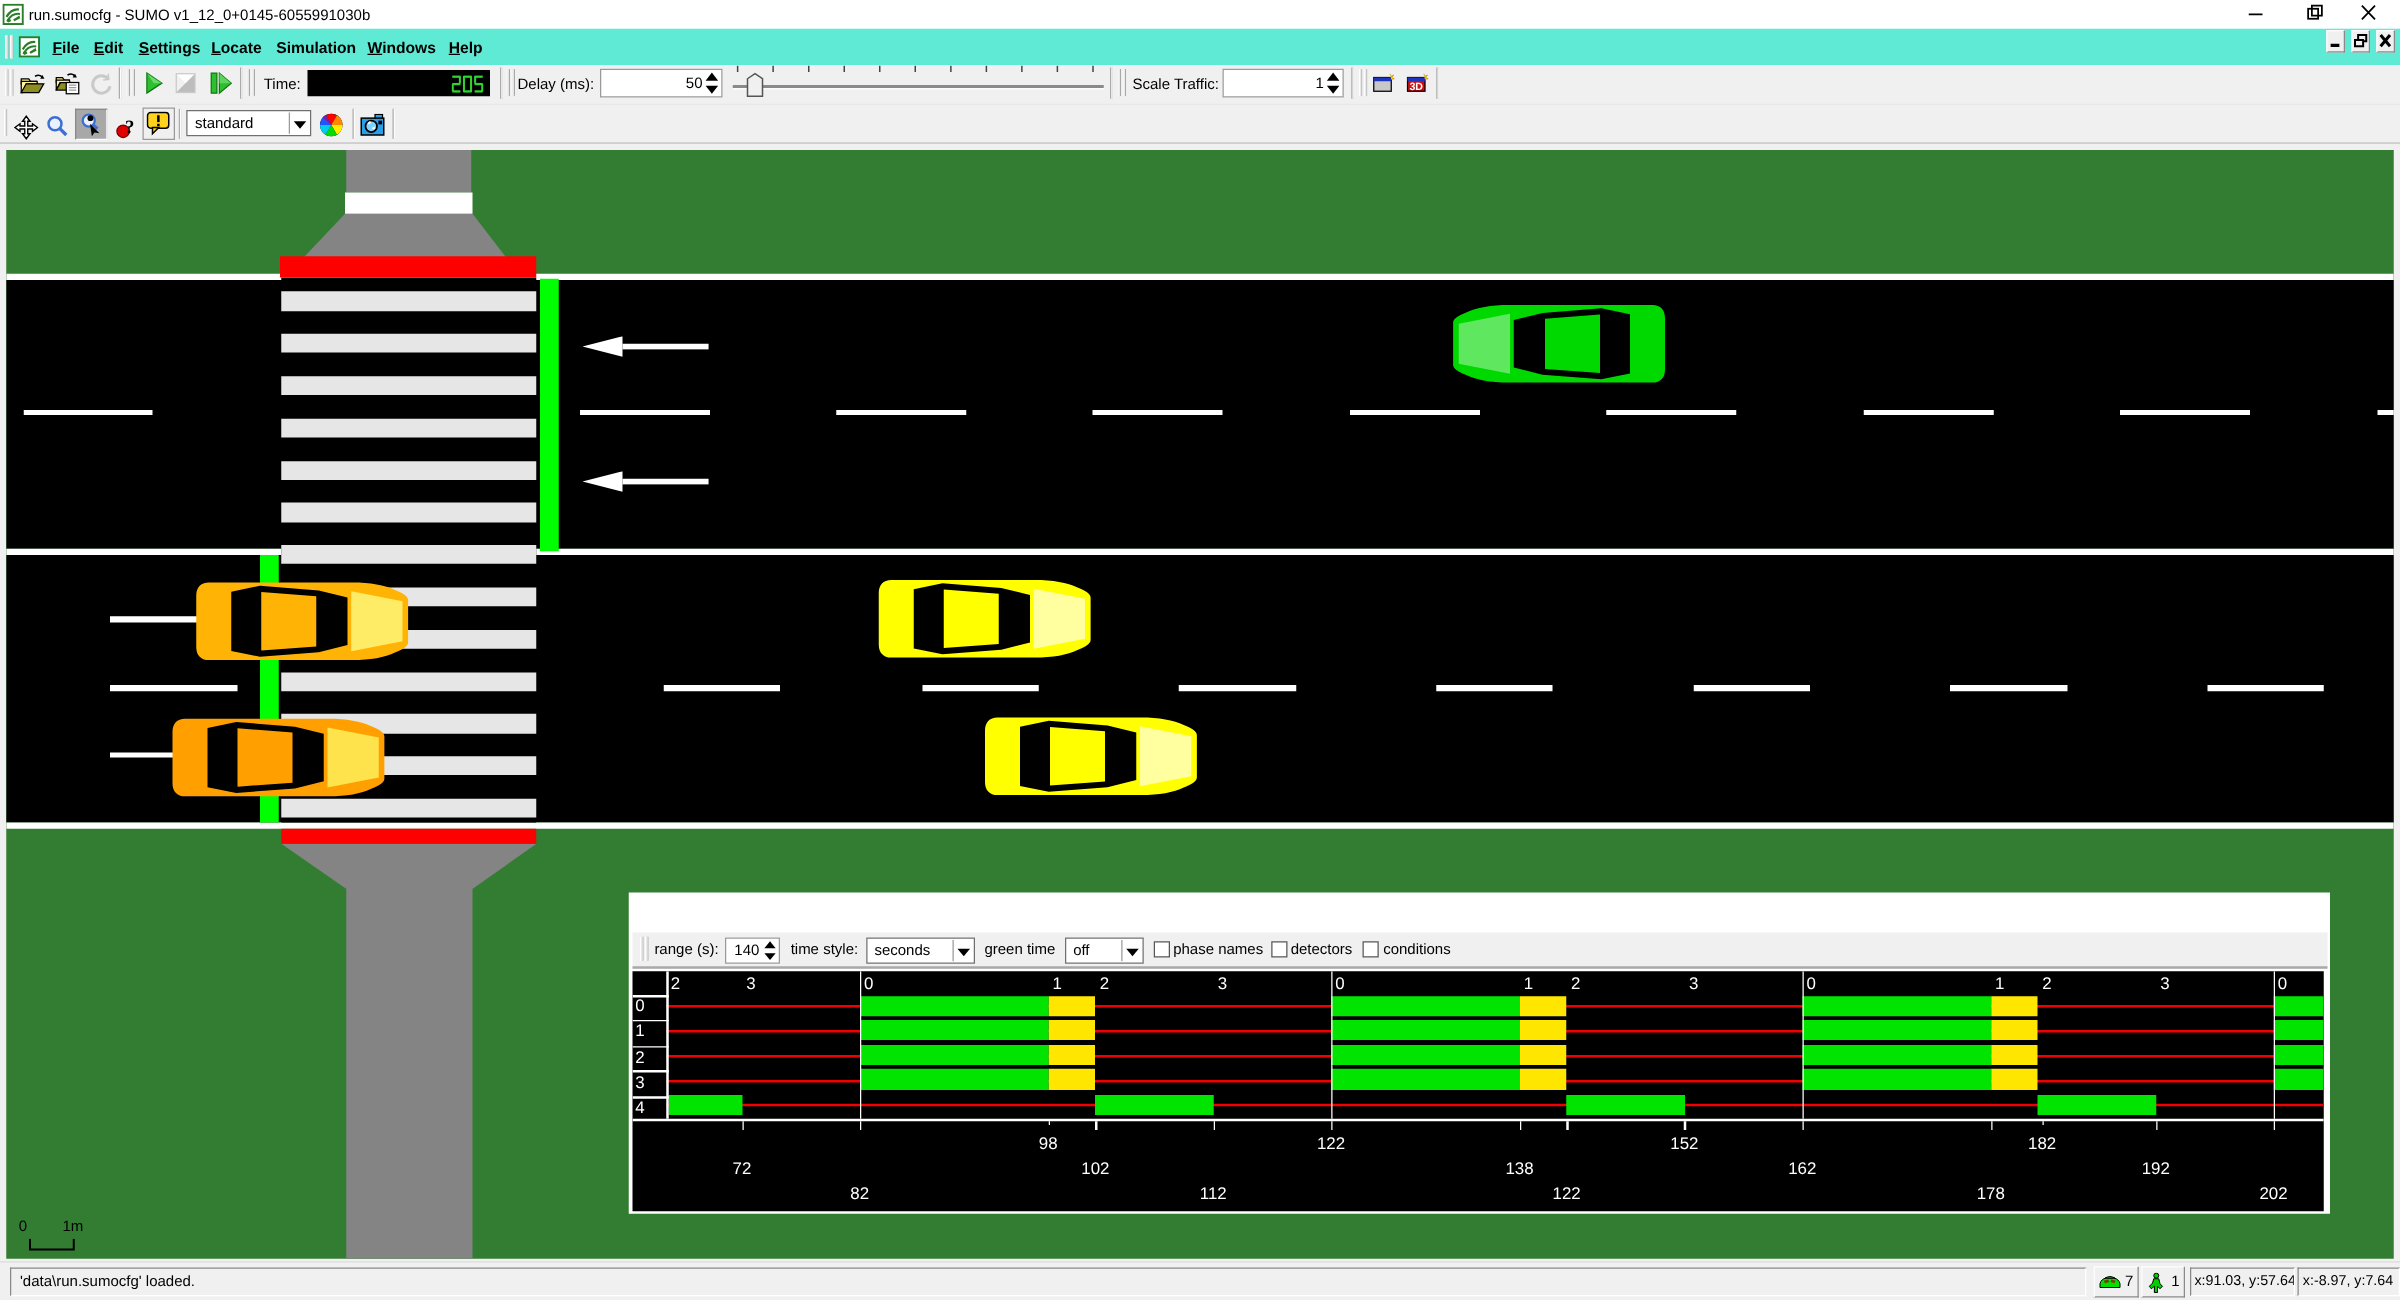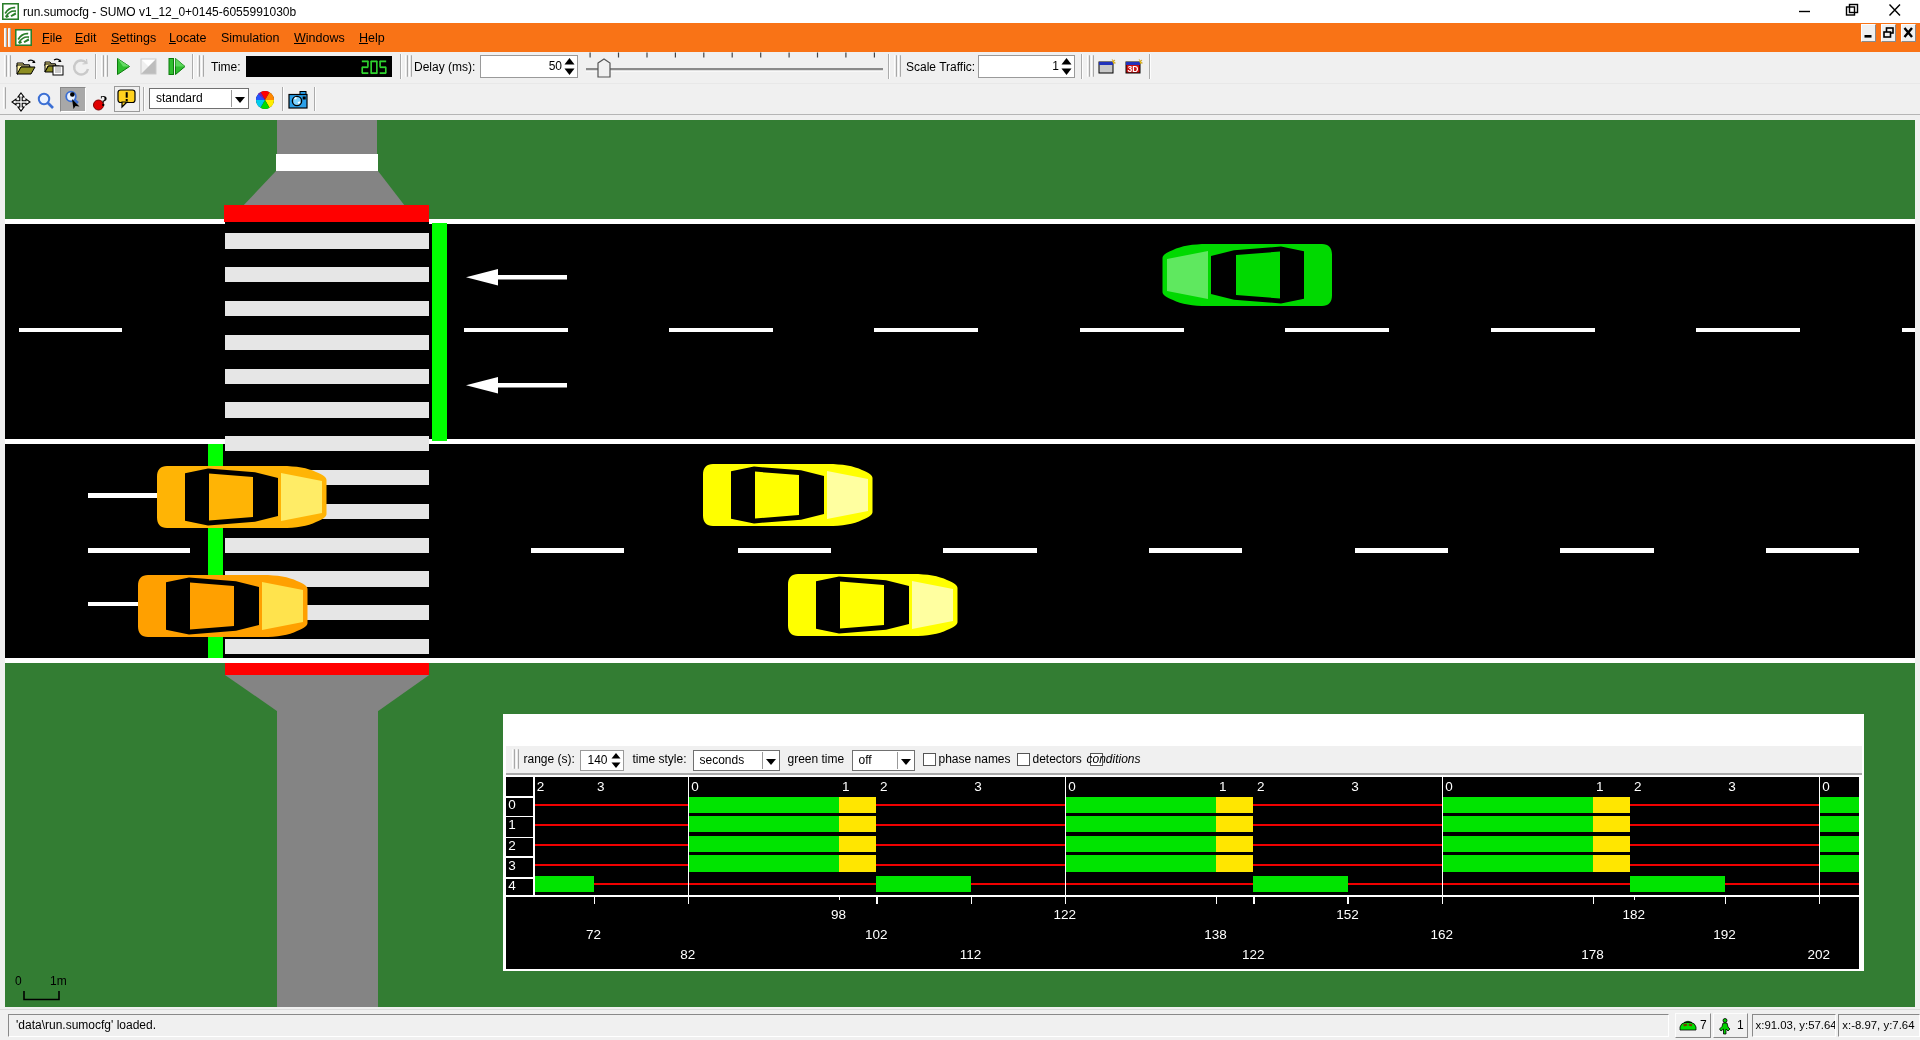--- a/index.html
+++ b/index.html
@@ -2,21 +2,21 @@
 <html><head>
 <meta charset="utf-8">
 <style>
 * { margin:0; padding:0; box-sizing:border-box; }
 html,body { width:1920px; height:1040px; overflow:hidden; }
 body { font-family:"Liberation Sans", sans-serif; font-size:12px; color:#000; background:#f0f0f0; }
 #app { position:relative; width:1920px; height:1040px; }
 .abs { position:absolute; }
 
 #titlebar { left:0; top:0; width:1920px; height:23px; background:#ffffff; }
-#menubar { left:0; top:23px; width:1920px; height:29px; background:#f97316; }
+#menubar { left:0; top:23px; width:1920px; height:29px; background:#5eead4;font-weight:bold; }
 #toolbar1 { left:0; top:52px; width:1920px; height:32px; background:#f0f0f0; border-bottom:1px solid #e8e8e8; }
 #toolbar2 { left:0; top:84px; width:1920px; height:31px; background:#f0f0f0; border-bottom:1px solid #b5b5b5; }
 #canvasframe { left:0; top:115px; width:1920px; height:894px; background:#f0f0f0; }
 #scene { left:5px; top:5px; width:1910px; height:887px; background:#337d33; overflow:hidden; }
 #statusbar { left:0; top:1009px; width:1920px; height:31px; background:#f0f0f0; border-top:1px solid #dcdcdc; }
 .menuitem { position:absolute; top:8px; font-size:12.5px; }
 .grip { position:absolute; width:3px; background:#e9e9e9; border-left:1px solid #fdfdfd; border-right:1px solid #a8a8a8; border-radius:1px; }
 .vsep { position:absolute; width:2px; background:#ababab; border-right:1px solid #fdfdfd; }
 .lbl { position:absolute; font-size:12px; white-space:pre; }
 .spin { position:absolute; background:#fff; border:1px solid #9a9a9a; }
@@ -431,21 +431,21 @@
       <div class="lbl" style="left:282px;top:6px;">green time</div>
       <div class="combo" style="left:346px;width:63px;">
         <div style="position:absolute;left:6px;top:2.5px;">off</div>
         <div class="arrowbox"></div>
       </div>
       <div class="cb" style="left:417px;"></div>
       <div class="lbl" style="left:433px;top:6px;">phase names</div>
       <div class="cb" style="left:511px;"></div>
       <div class="lbl" style="left:527px;top:6px;">detectors</div>
       <div class="cb" style="left:584px;"></div>
-      <div class="lbl" style="left:581px;top:6px;font-style:italic;">conditions</div>
+      <div class="lbl" style="left:601px;top:6px;">conditions</div>
     </div>
     <div id="trk-chart">
 
       <div class="trk-redline" style="top:27px;"></div>
       <div class="trk-redline" style="top:46.8px;"></div>
       <div class="trk-redline" style="top:66.9px;"></div>
       <div class="trk-redline" style="top:87.1px;"></div>
       <div class="trk-redline" style="top:105.9px;"></div>
 
       <div class="trk-bar" style="left:182.1px;top:19.7px;width:150.8px;background:#00e400;"></div>

